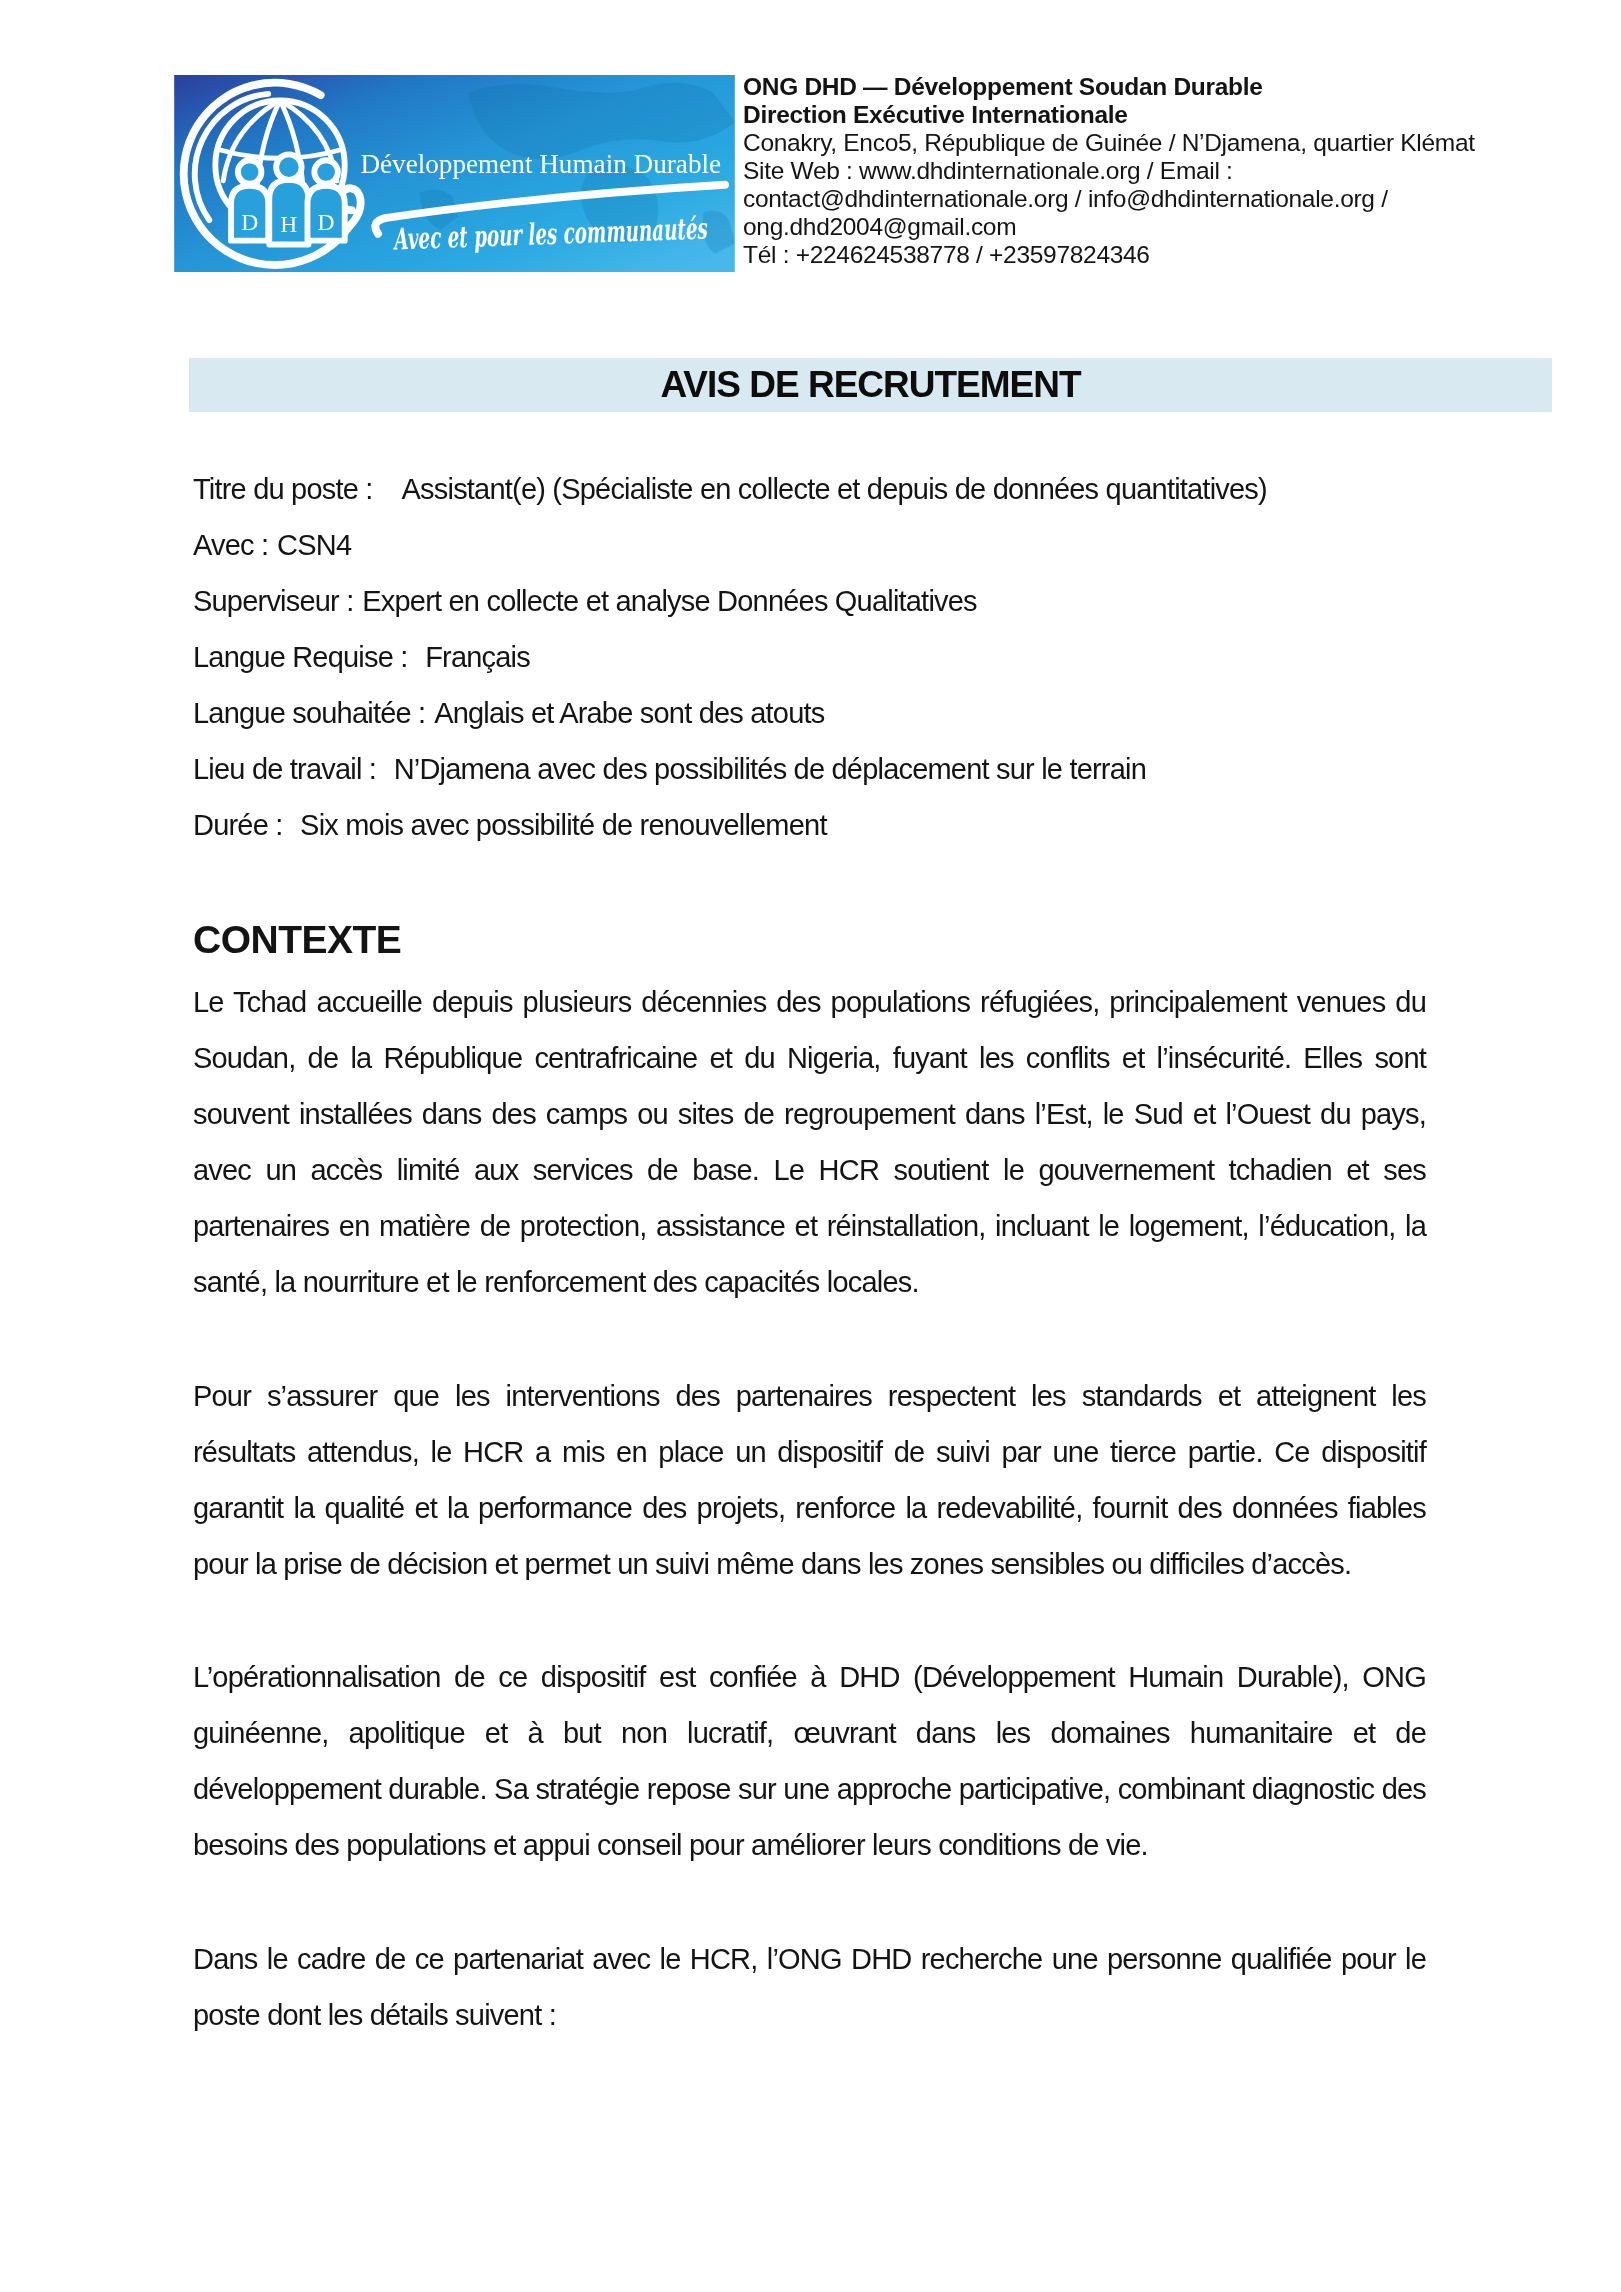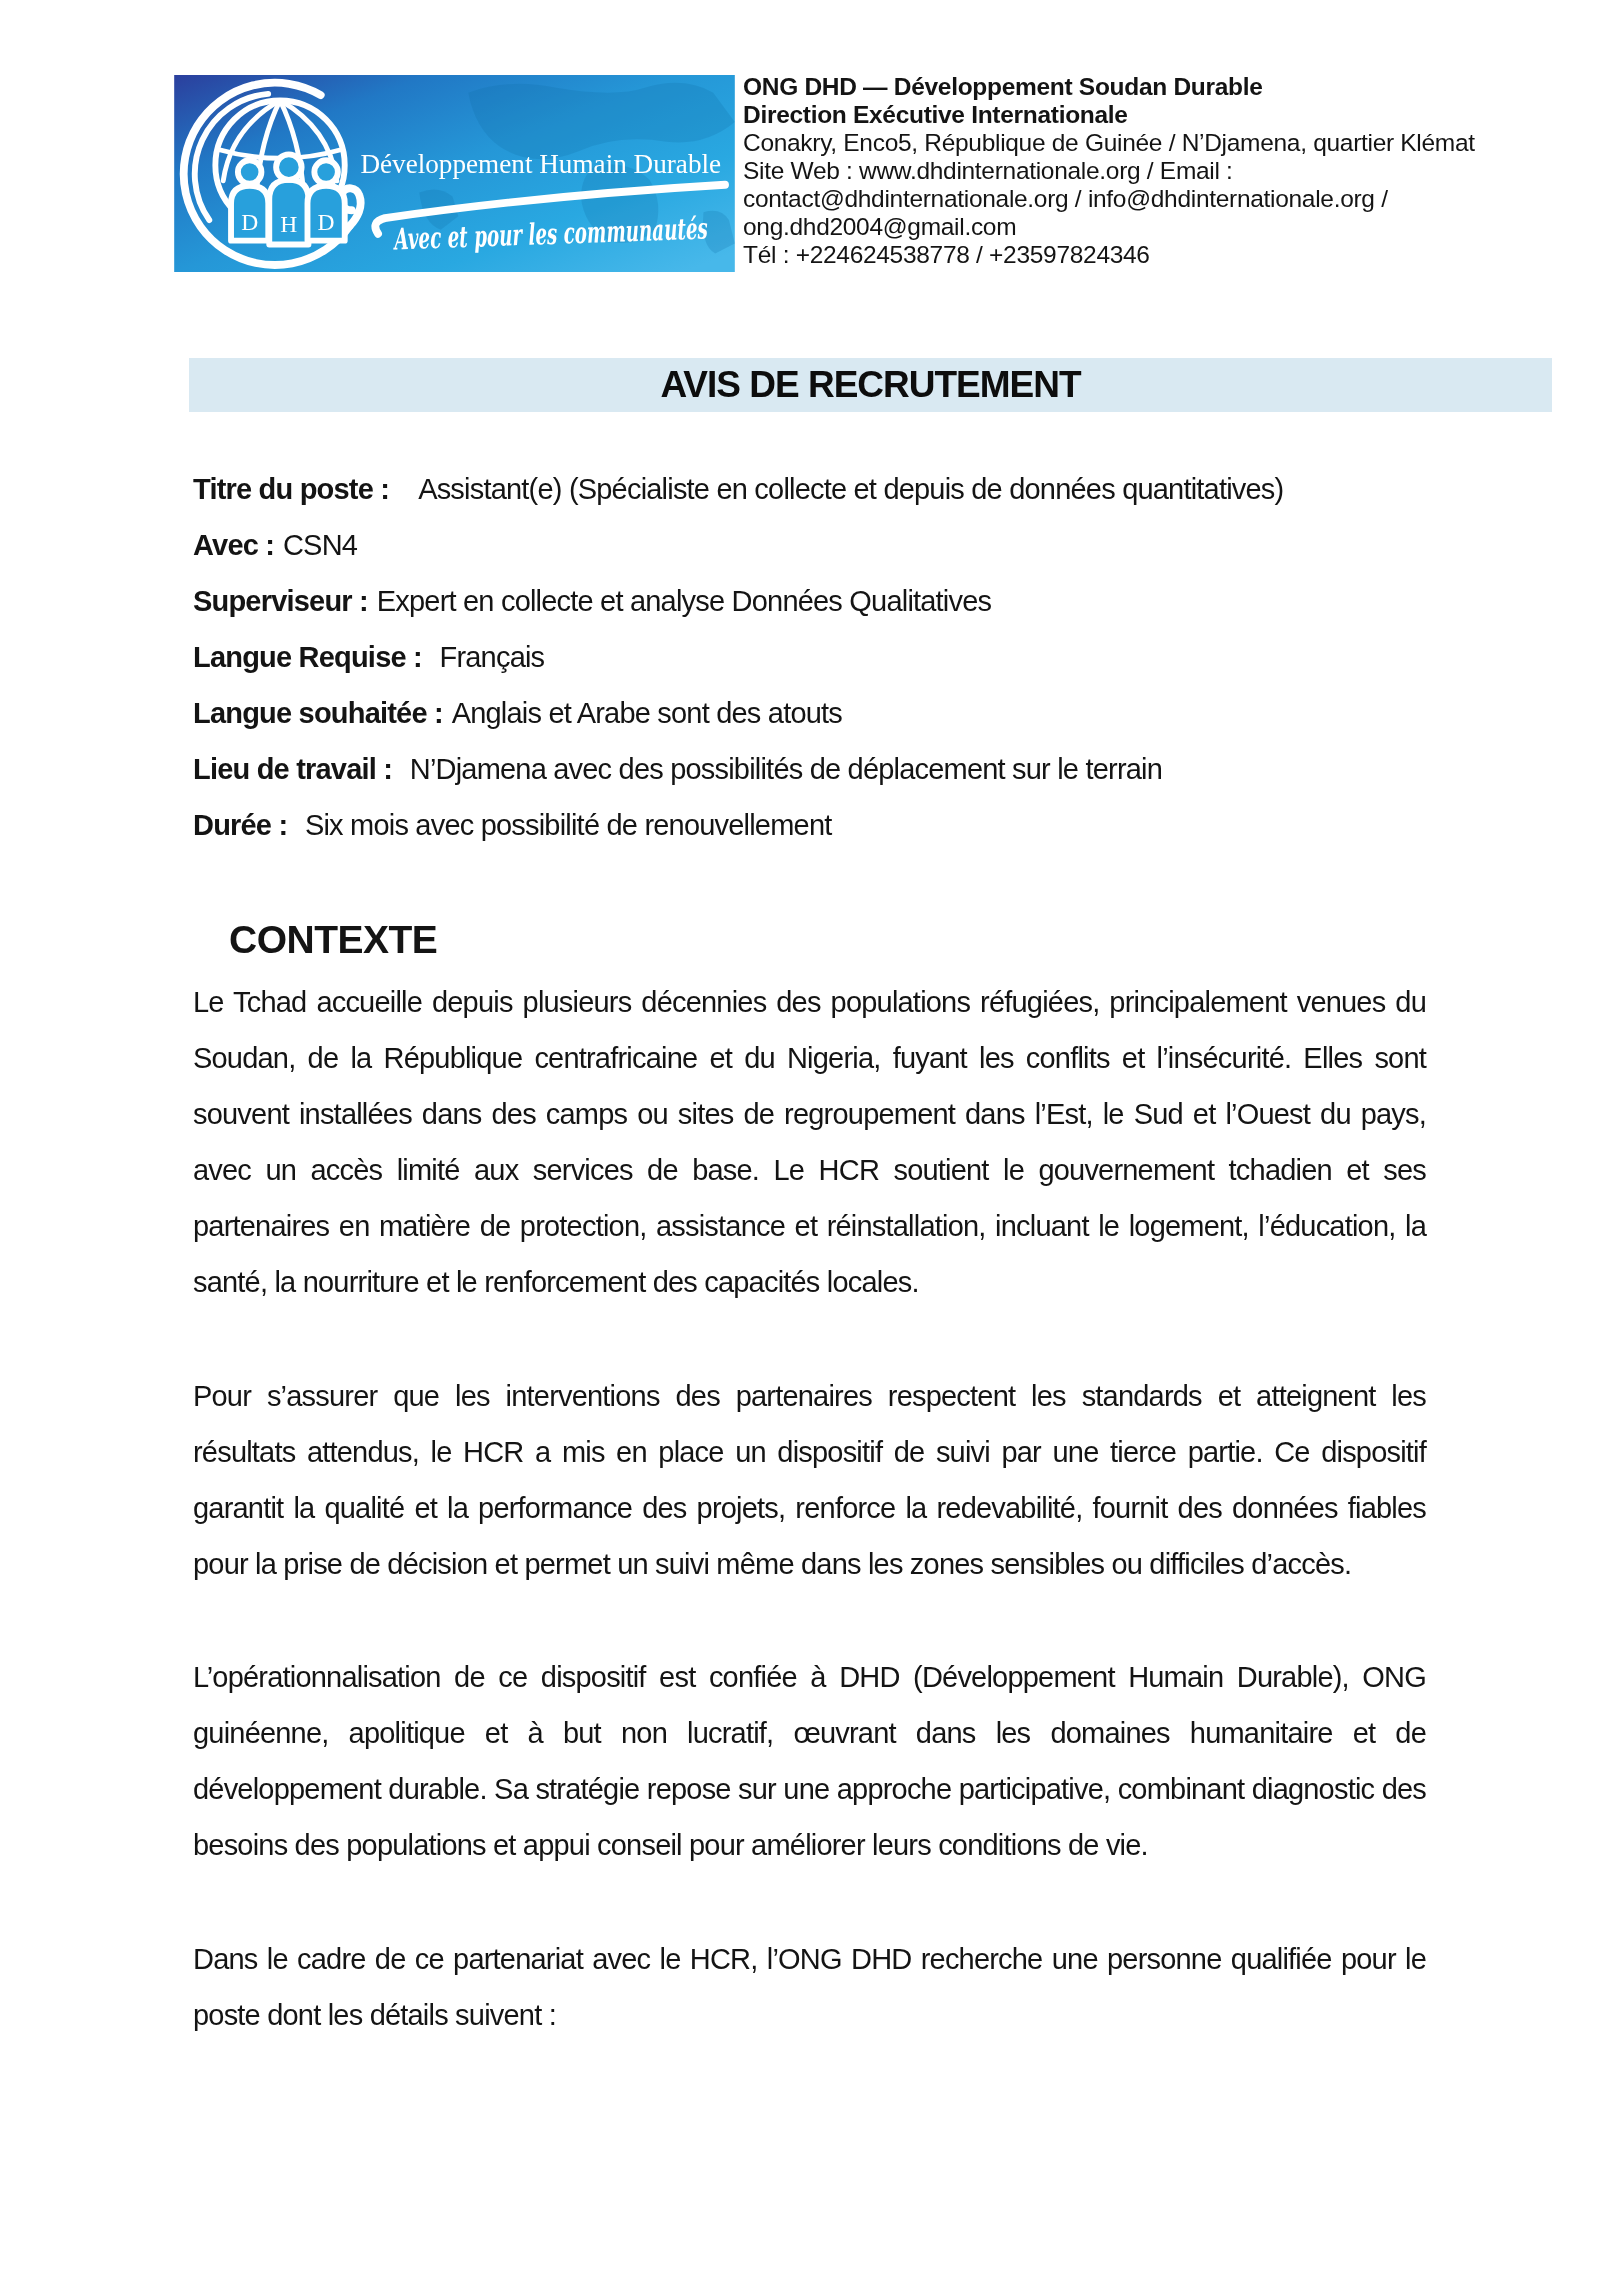--- a/index.html
+++ b/index.html
@@ -30,29 +30,29 @@
   #title-banner span {
     font-weight:bold; font-size:37px; letter-spacing:-1px; color:#0d0d0d;
   }
 
   
   #details { left:193px; top:461px; width:1353px; }
   #details .row {
     height:56px; line-height:56px; font-size:29px;
     letter-spacing:-0.8px; white-space:nowrap;
   }
-  #details .lbl { font-weight:bold; }
+  #details .lbl { font-weight:normal; }
   .gap-sm { margin-left:8.8px; }
   .gap-md { margin-left:17.6px; }
   .gap-lg { margin-left:29px; }
 
   
   #contexte-heading {
     left:193px; top:918px; font-size:39px; line-height:43px;
-    font-weight:bold; letter-spacing:-0.5px;margin-left:36px;
+    font-weight:bold; letter-spacing:-0.5px;
   }
   .para {
     left:193px; width:1233px; font-size:29px; line-height:56px;
     letter-spacing:-0.8px; text-align:justify; hyphens:none;
   }
   #para-1 { top:974px; }
   #para-2 { top:1368px; }
   #para-3 { top:1649px; }
   #para-4 { top:1931px; text-align:justify; }
 </style>

